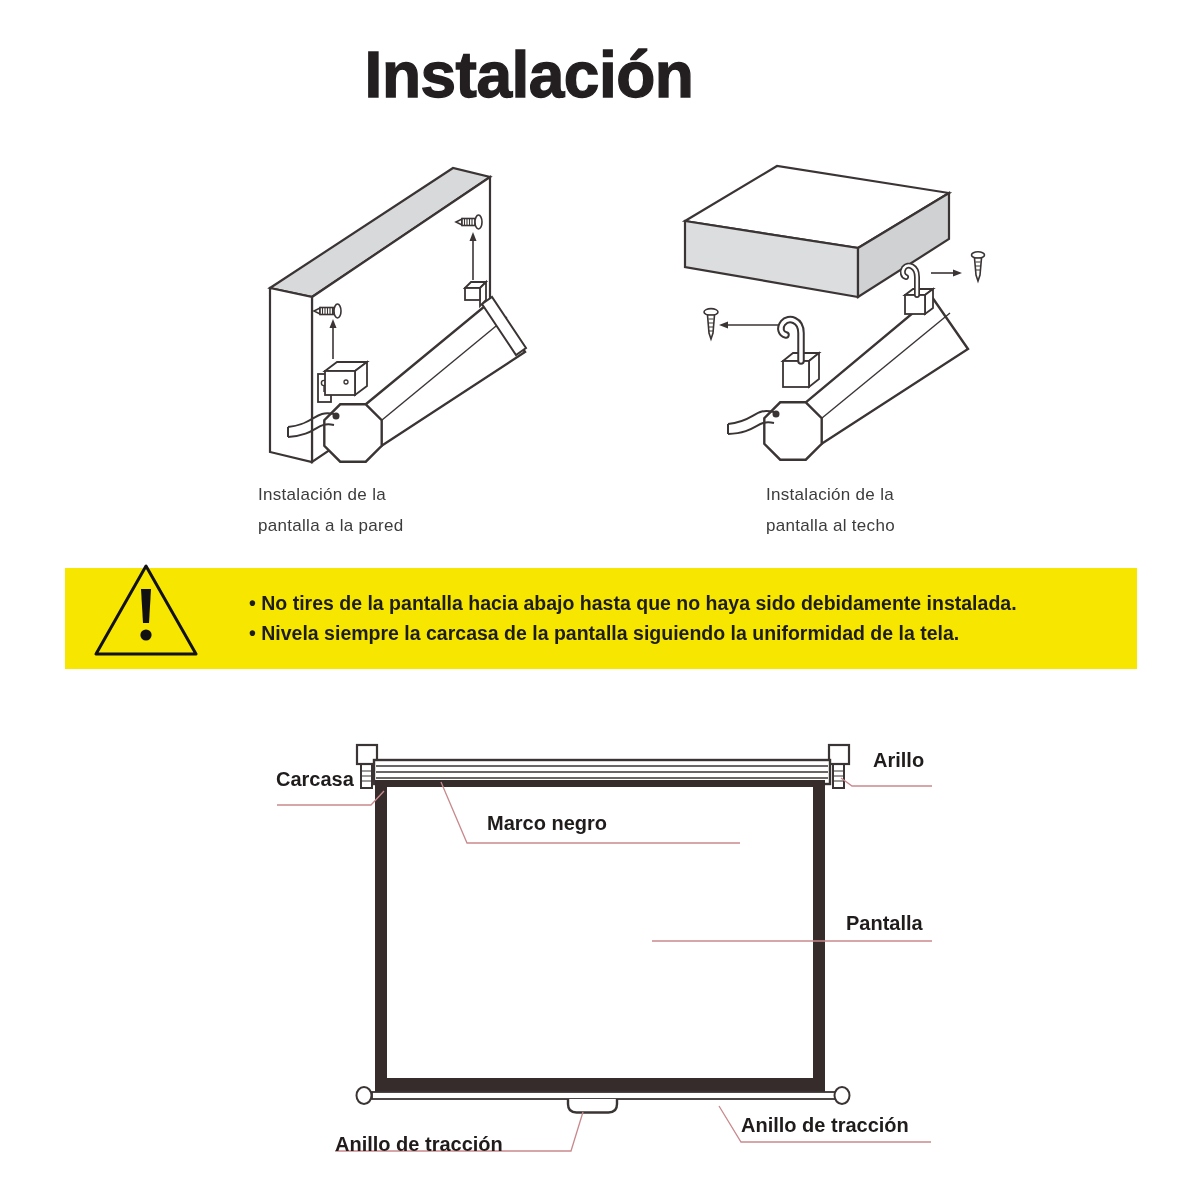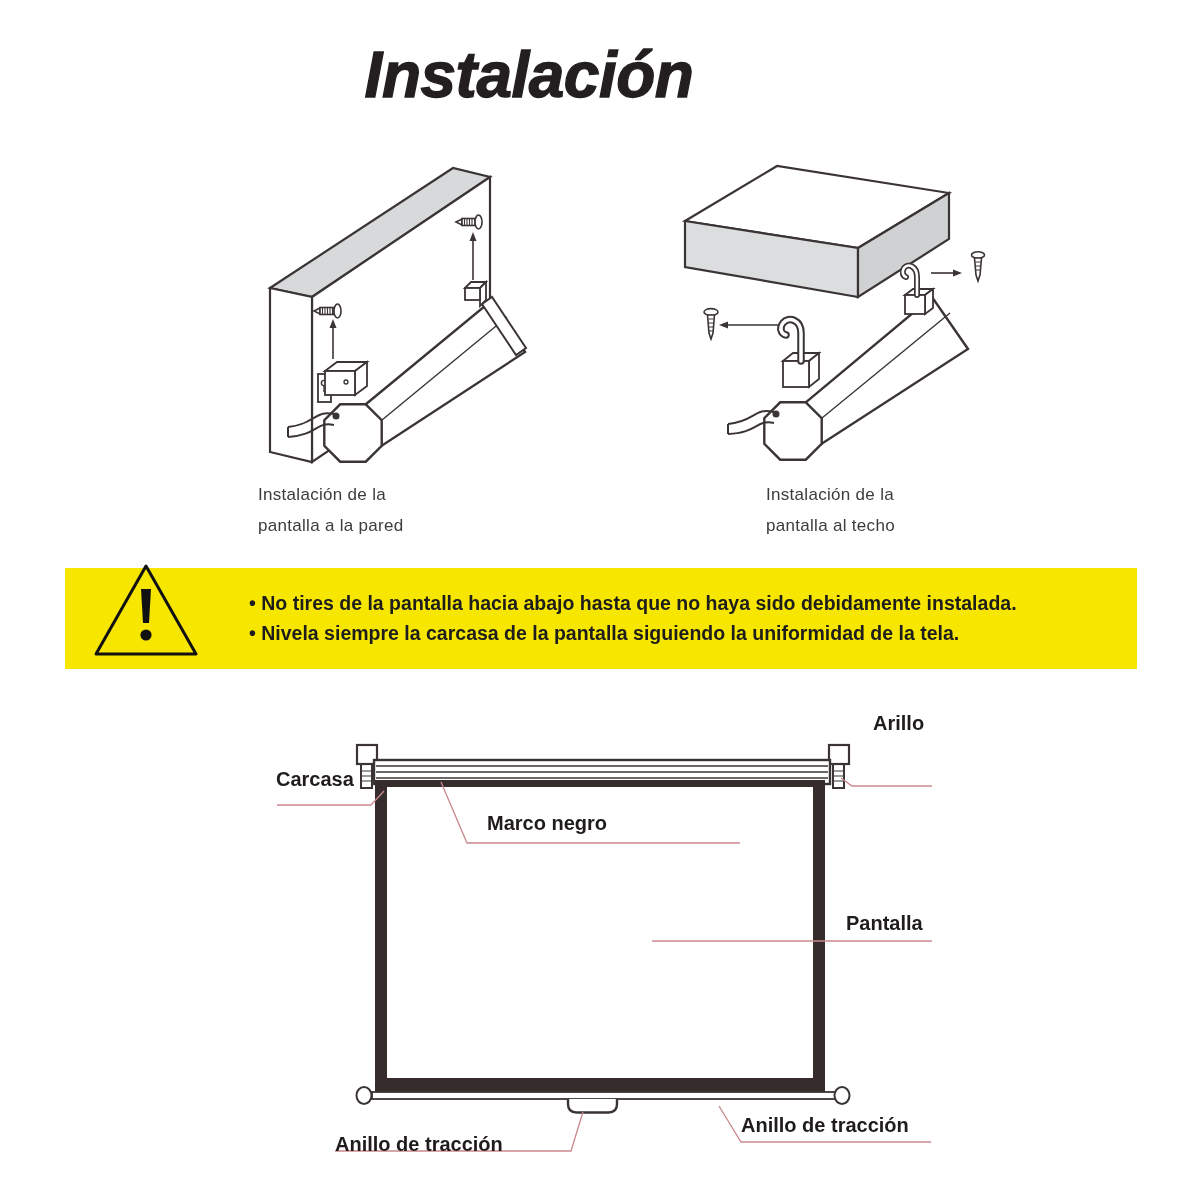--- a/index.html
+++ b/index.html
@@ -1,30 +1,30 @@
 <!DOCTYPE html>
 <html><head>
 <meta charset="utf-8">
 <style>
   html,body{margin:0;padding:0;background:#ffffff;}
   .page{position:relative;width:1200px;height:1200px;background:#ffffff;overflow:hidden;
         font-family:"Liberation Sans",sans-serif;}
   .abs{position:absolute;}
   .title{left:0;top:38px;width:1058px;text-align:center;
-         font-size:64px;font-weight:700;letter-spacing:-0.5px;color:#231F20;font-style:italic;
+         font-size:64px;font-weight:700;letter-spacing:-0.5px;color:#231F20;
          -webkit-text-stroke:1.3px #231F20;}
   .caption{font-size:17px;line-height:31px;font-weight:400;color:#3C3C3C;
            letter-spacing:0.3px;white-space:nowrap;}
   .cap-wall{left:258px;top:479px;}
   .cap-ceiling{left:766px;top:479px;}
   .banner{left:65px;top:568px;width:1072px;height:101px;background:#F7E600;}
   .warn-text{left:249px;top:589px;font-size:19.5px;line-height:29.5px;font-weight:700;
              color:#1D1D1B;white-space:nowrap;}
   .dlabel{font-size:20px;font-weight:700;color:#201C1C;white-space:nowrap;line-height:22px;}
-  .lbl-arillo{left:873px;top:712px;}
+  .lbl-arillo{left:873px;top:749px;}
   .lbl-carcasa{left:276px;top:768px;}
   .lbl-marco{left:487px;top:812px;}
   .lbl-pantalla{left:846px;top:912px;}
   .lbl-anillo{left:335px;top:1125px;margin-top:8px;}
   .lbl-varilla{left:741px;top:1114px;}
   svg{display:block;}
   .ln{stroke:#3B3434;fill:none;}
   .wh{fill:#ffffff;stroke:#3B3434;}
 </style>
 </head>

